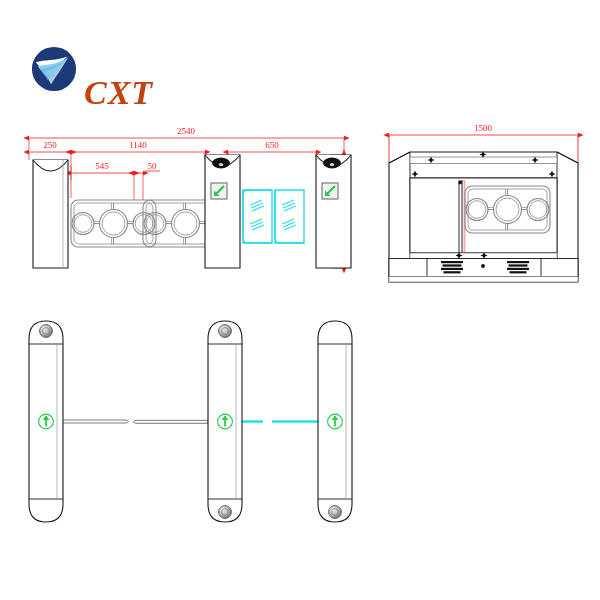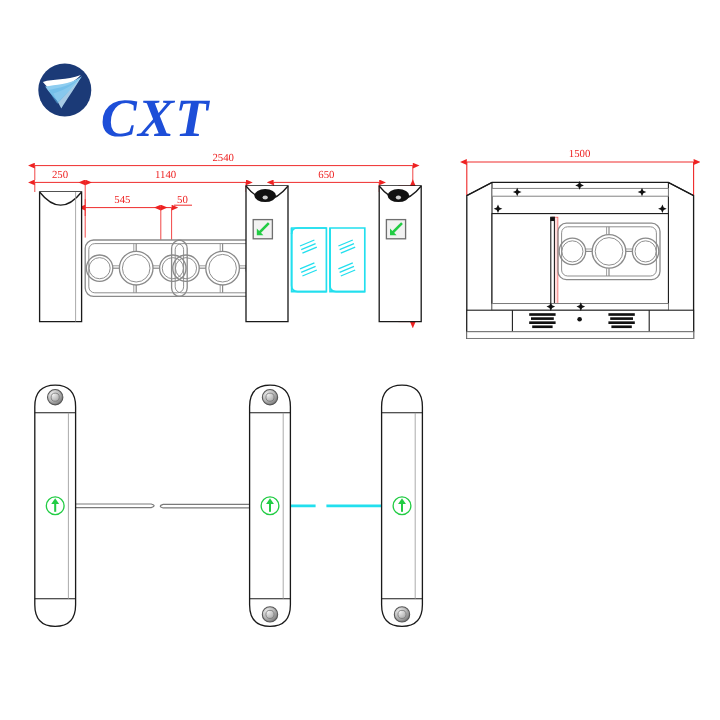--- a/index.html
+++ b/index.html
@@ -8,22 +8,22 @@
     background:#ffffff;
     font-family:"Liberation Serif", serif;
     overflow:hidden;
     position:relative;
   }
   #root{position:relative;width:600px;height:600px;}
   .logo-wrap{position:absolute;left:30px;top:28px;display:flex;align-items:center;gap:6px;}
   .logo-mark{width:48px;height:48px;display:block;}
   .logo-text{
     font-family:"Liberation Serif", serif;
-    font-size:45px;font-weight:bold;font-style:italic;
-    color:#1d4ed8;letter-spacing:1px;line-height:1;margin-top:48px;
+    font-size:34px;font-weight:bold;font-style:italic;
+    color:#c2410c;letter-spacing:1px;line-height:1;margin-top:48px;
   }
   svg.dwg{position:absolute;left:0;top:0;width:600px;height:600px;}
   .dimtxt{
     font-family:"Liberation Serif", serif;
     font-size:9px;fill:#ee2222;
   }
 </style>
 </head>
 <body>
 

